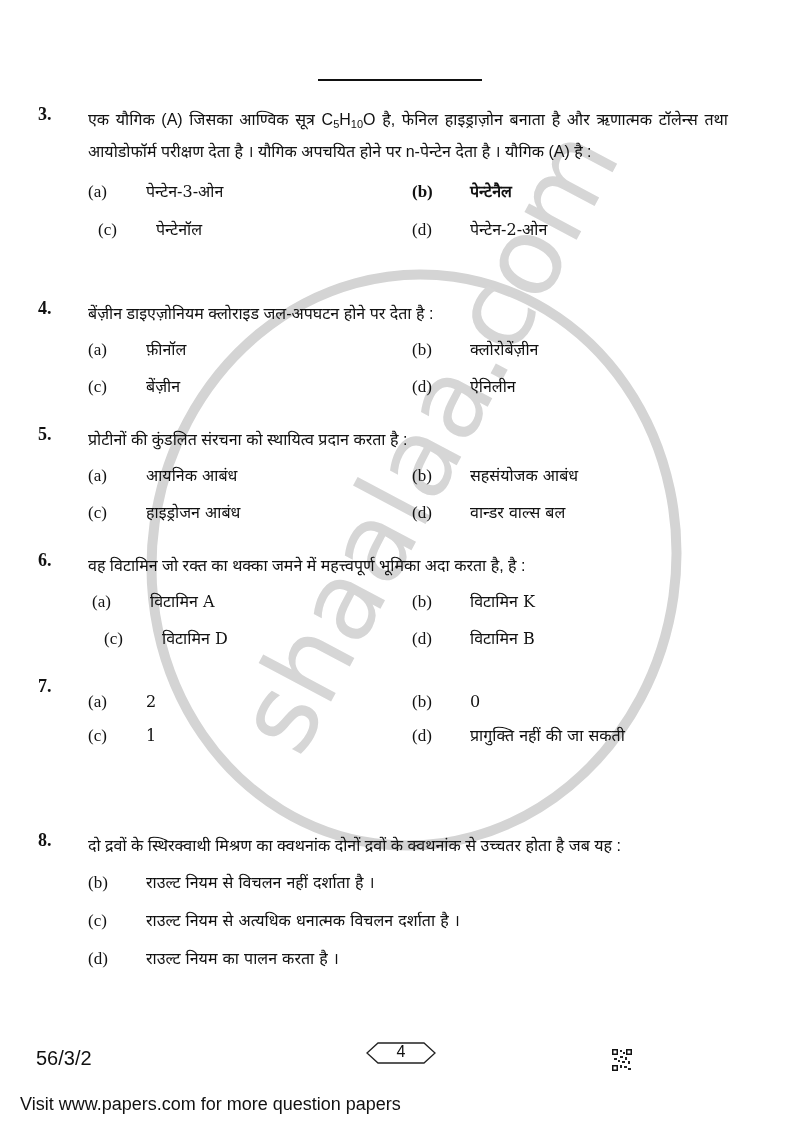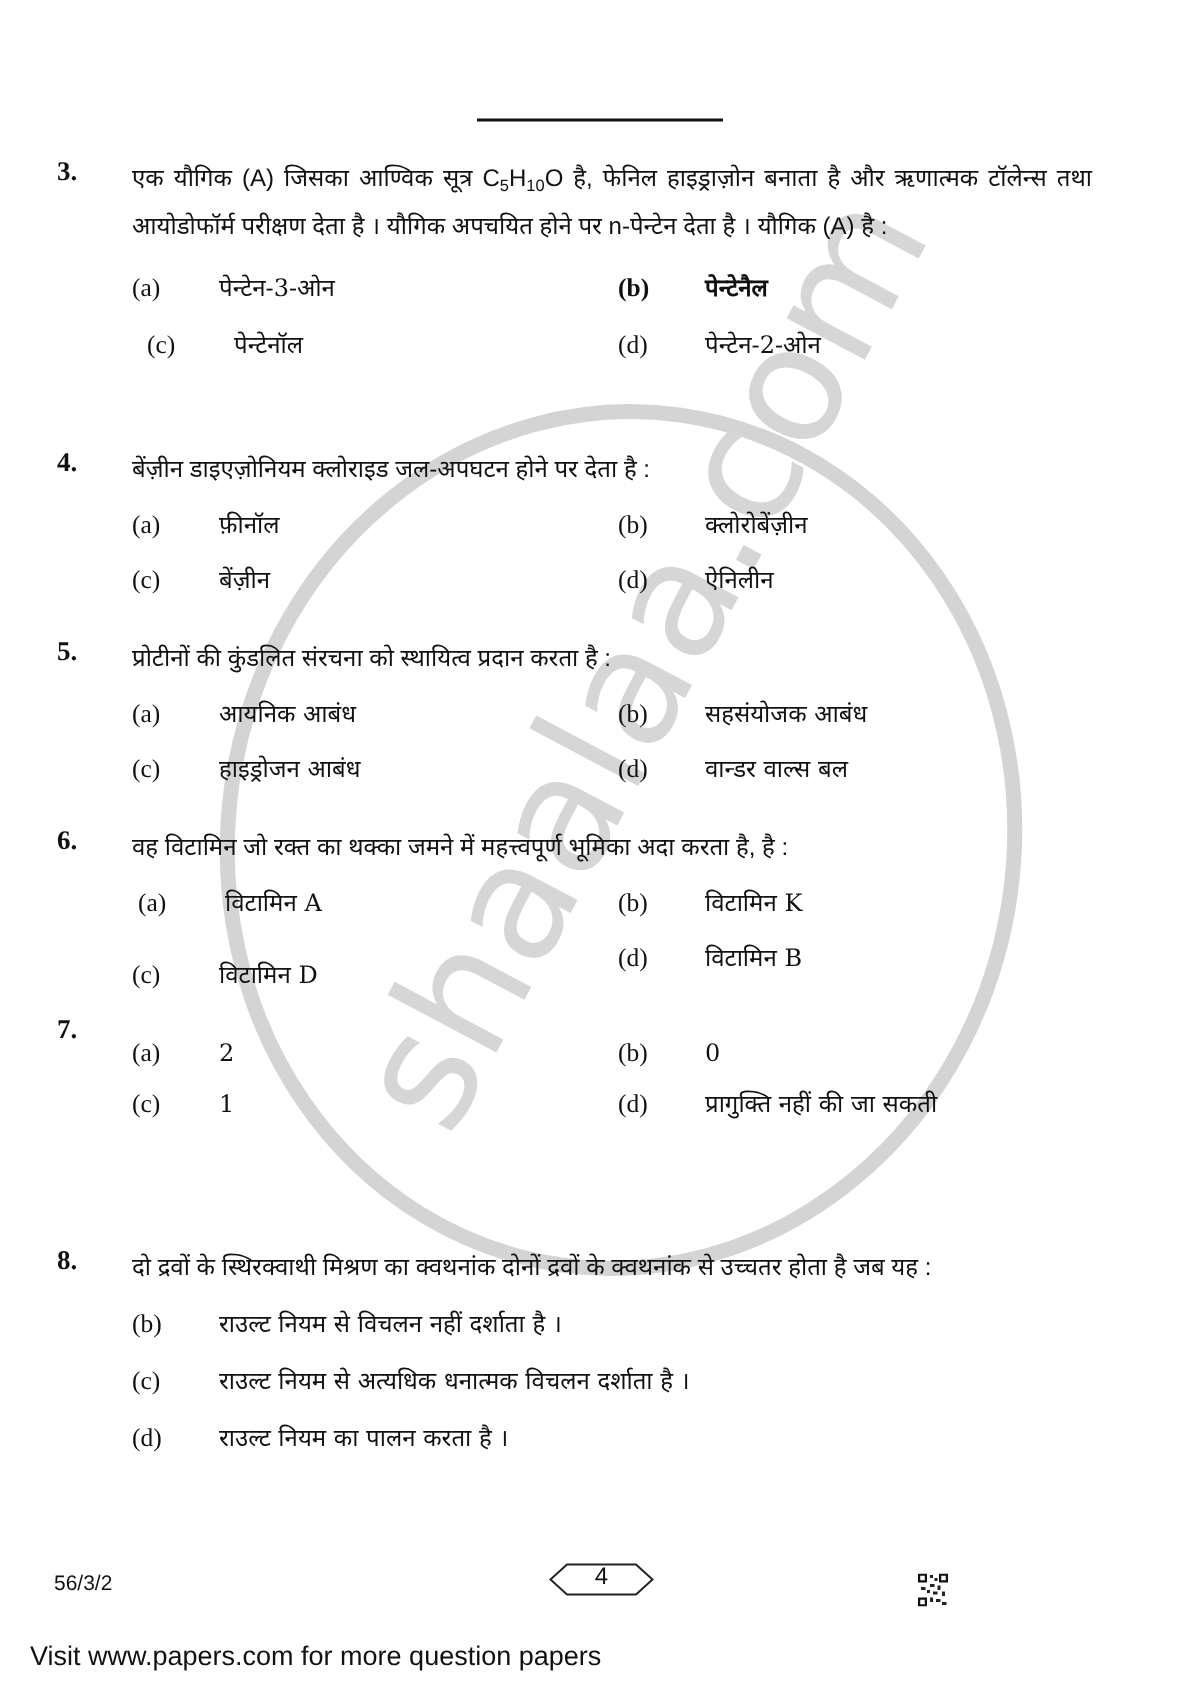--- a/index.html
+++ b/index.html
@@ -27,21 +27,21 @@
       text-align: justify;
     }
     .opts { margin-left: 50px; position: relative; }
     .opt { position: absolute; font-size: 16px; line-height: 24px; white-space: nowrap; }
     .opt .lbl { display: inline-block; width: 58px; font-family: "Liberation Serif", serif; font-size: 17px; }
     .opt .val { font-family: "DejaVu Serif", serif; }
     .opt.full { position: static; display: block; height: 38px; line-height: 38px; }
 
     .footer-code {
       position: absolute; left: 36px; top: 1047px; font-family: "Liberation Sans", sans-serif;
-      font-size: 14px; color: #111; z-index: 1;
+      font-size: 20px; color: #111; z-index: 1;
     }
     .page-num {
       position: absolute; left: 366px; top: 1042px; width: 70px; height: 22px; z-index: 1;
     }
     .page-num svg { position: absolute; left: 0; top: 0; }
     .page-num span {
       position: absolute; left: 0; top: 1px; width: 70px; text-align: center;
       font-family: "Liberation Sans", sans-serif; font-size: 16px;
     }
     .qr { position: absolute; left: 612px; top: 1049px; width: 20px; height: 22px; z-index: 1; }
@@ -93,21 +93,21 @@
     <div class="opt" style="left:324px;top:37px;"><span class="lbl">(d)</span><span class="val">वान्डर वाल्स बल</span></div>
   </div>
 </div>
 
 <div class="q" style="top:550px;">
   <div class="qnum">6.</div>
   <div class="qtext">वह विटामिन जो रक्त का थक्का जमने में महत्त्वपूर्ण भूमिका अदा करता है, है :</div>
   <div class="opts" style="height:76px; margin-top:8px;">
     <div class="opt" style="left:4px;top:0;"><span class="lbl">(a)</span><span class="val">विटामिन A</span></div>
     <div class="opt" style="left:324px;top:0;"><span class="lbl">(b)</span><span class="val">विटामिन K</span></div>
-    <div class="opt" style="left:0;top:37px;margin-top:11px;"><span class="lbl">(c)</span><span class="val">विटामिन D</span></div>
+    <div class="opt" style="left:16px;top:37px;"><span class="lbl">(c)</span><span class="val">विटामिन D</span></div>
     <div class="opt" style="left:324px;top:37px;"><span class="lbl">(d)</span><span class="val">विटामिन B</span></div>
   </div>
 </div>
 
 <div class="q" style="top:676px;">
   <div class="qnum">7.</div>
   <div class="opts" style="height:76px; margin-top:14px;">
     <div class="opt" style="left:0;top:0;"><span class="lbl">(a)</span><span class="val">2</span></div>
     <div class="opt" style="left:324px;top:0;"><span class="lbl">(b)</span><span class="val">0</span></div>
     <div class="opt" style="left:0;top:34px;"><span class="lbl">(c)</span><span class="val">1</span></div>

